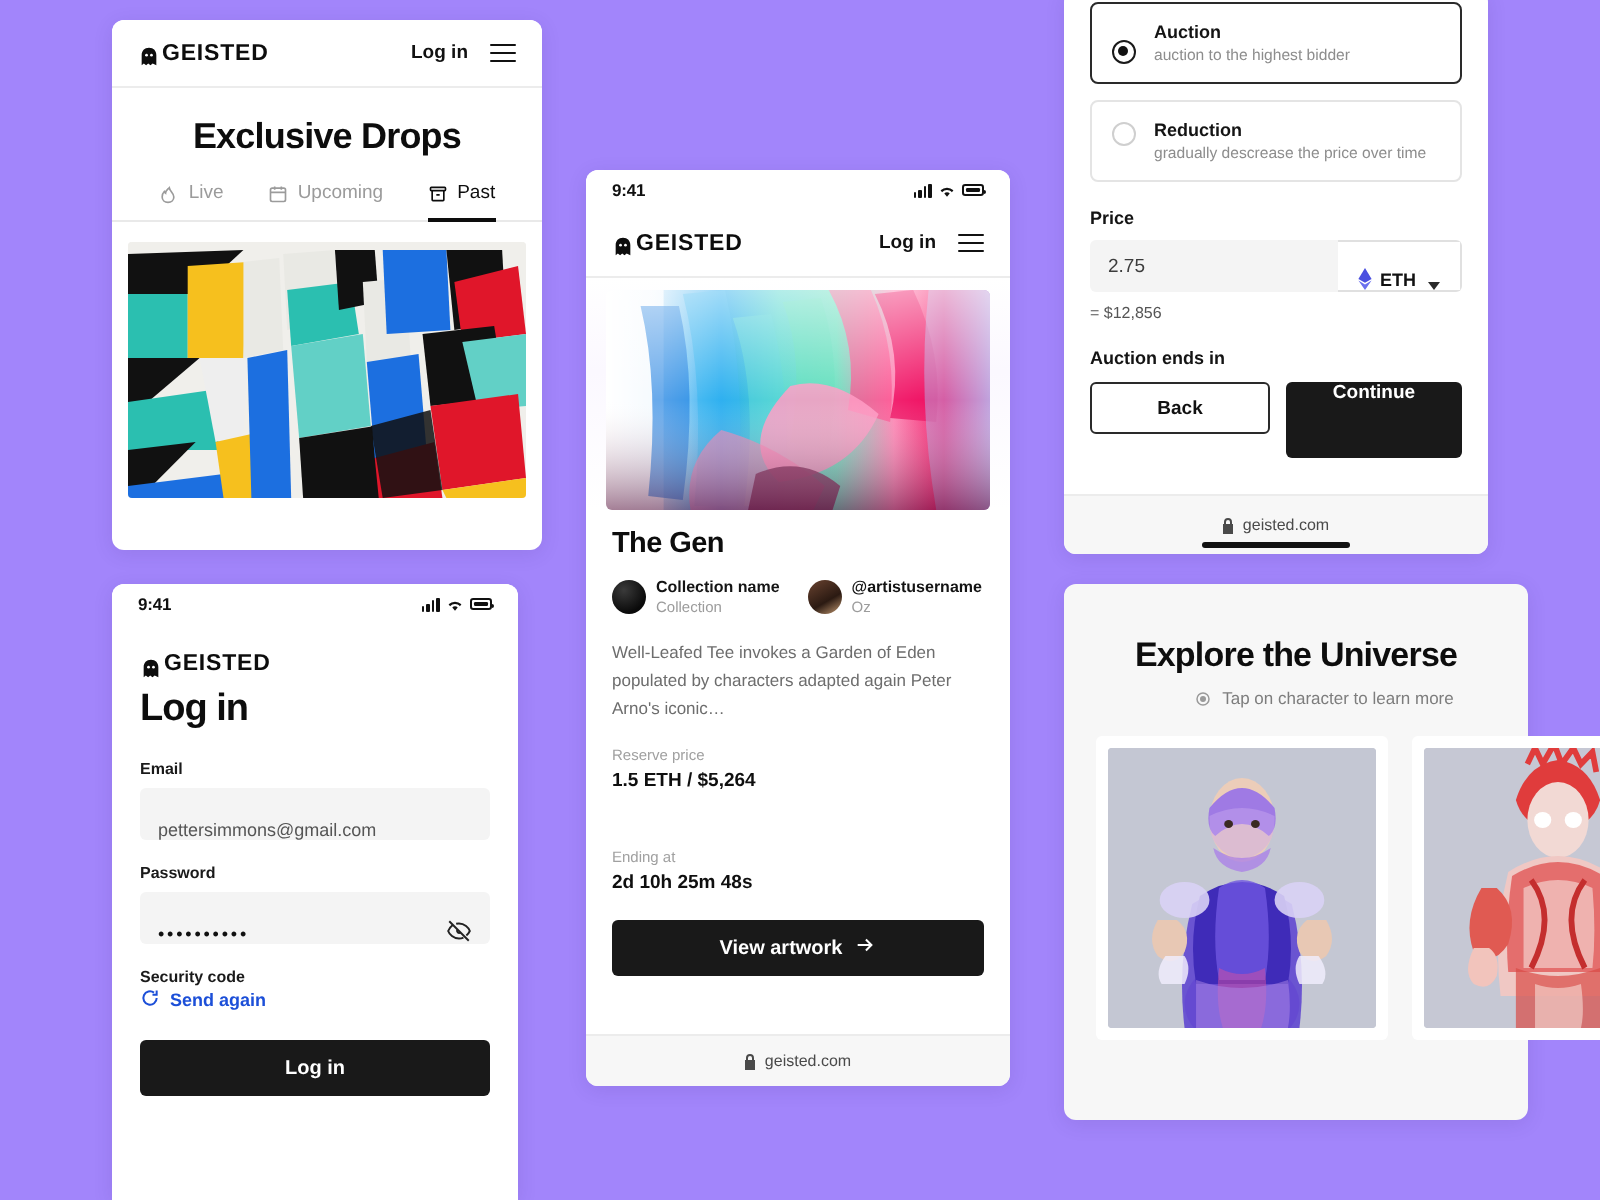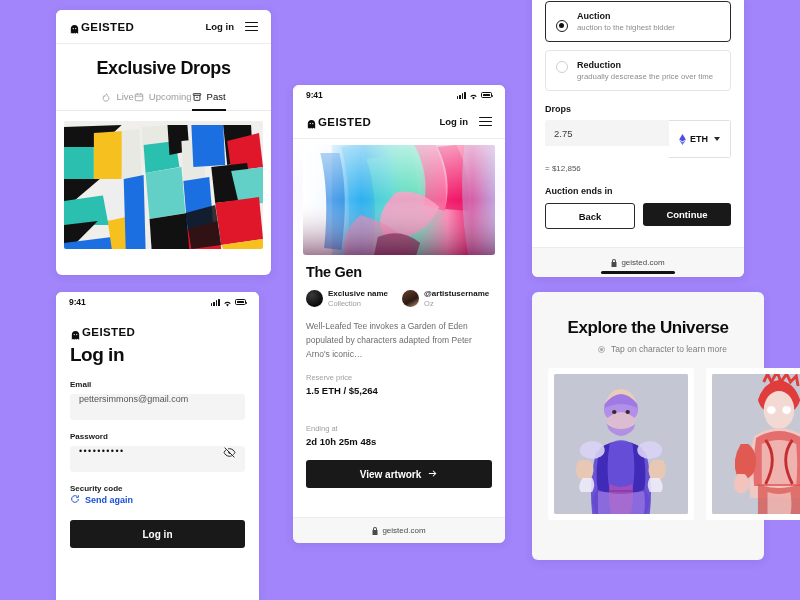--- a/index.html
+++ b/index.html
@@ -55,21 +55,21 @@
   .burger { display: flex; flex-direction: column; gap: 2.5px; width: 13px; }
   .burger span { display:block; height: 1.6px; background: #111; border-radius: 1px; }
   .burger span:nth-child(2){ width: 13px; }
 
   
   #card-drops { left: 56px; top: 10px; width: 215px; height: 265px; }
   .page-title {
     text-align: center; font-size: 18px; font-weight: 700; color: #0d0d0d;
     padding: 14px 0 12px; letter-spacing: -.4px;
   }
-  .tabs { display: flex; justify-content: center; padding: 0 14px; }
+  .tabs { display: flex; justify-content: center; gap: 22px; padding: 0 14px; }
   .tab {
     display: flex; align-items: center; gap: 5px;
     padding-bottom: 7px; font-size: 9.5px; color: #9b9b9b; font-weight: 500;
     border-bottom: 2px solid transparent;
   }
   .tab.active { color: #0d0d0d; font-weight: 400; border-bottom-color: #0d0d0d; }
   .tab svg { display:block; }
   .tabs-rule { height: 1px; background: #e9e9e9; margin: -1px 0 0; }
   .art-wrap { padding: 10px 8px 10px; background: #fff; }
   .art1 {
@@ -78,21 +78,21 @@
   }
 
   
   #card-login { left: 56px; top: 292px; width: 203px; height: 308px; border-radius: 6px 6px 0 0;}
   .login-body { padding: 10px 14px 0; }
   .login-logo { margin: 4px 0 6px; }
   .login-h1 { font-size: 19px; font-weight: 700; color: #0d0d0d; letter-spacing: -.5px; margin-bottom: 14px; }
   .field-label { font-size: 8px; font-weight: 700; color: #1a1a1a; margin-bottom: 5px; }
   .field {
     height: 26px; background: #f4f4f4; border-radius: 3px;
-    display: flex; align-items: flex-start; padding: 0 9px; margin-bottom: 12px;
+    display: flex; align-items: flex-end; padding: 0 9px; margin-bottom: 12px;
     font-size: 9px; color: #555;
   }
   .field .val { flex: 1; }
   .field .val.placeholder { color: #b4b4b4; }
   .dots { letter-spacing: 1.4px; font-size: 9px; color: #111; }
   .eye { width: 13px; height: 13px; flex: none; }
   .send-again {
     display: flex; align-items: center; gap: 5px;
     font-size: 9px; font-weight: 700; color: #1c4fd8; margin: -4px 0 14px; text-align: center;
   }
@@ -152,36 +152,36 @@
   .radio-title { font-size: 9px; font-weight: 700; color: #141414; margin-bottom: 2px; }
   .radio-sub { font-size: 7.8px; color: #8d8d8d; }
   .section-label { font-size: 9px; font-weight: 700; color: #141414; margin: 13px 0 6px; }
   .price-row { display: flex; gap: 0; border-radius: 3px; overflow: hidden; }
   .price-input {
     flex: 1; height: 26px; background: #f4f4f4;
     display: flex; align-items: center; padding: 0 9px;
     font-size: 9.5px; color: #3c3c3c;
   }
   .price-unit {
-    width: 62px; height: 38px; background: #fff; border: 1px solid #e0e0e0; border-left: none;
-    display: flex; align-items: center; justify-content: center; gap: 4px;
+    width: 62px; height: 26px; background: #fff; border: 1px solid #e0e0e0; border-left: none;
+    display: flex; align-items: flex-end; justify-content: center; gap: 4px;
     font-size: 9px; font-weight: 700; color: #111;
   }
   .eth-glyph { width: 7px; height: 11px; }
   .caret { width: 0; height: 0; border-left: 3.2px solid transparent; border-right: 3.2px solid transparent; border-top: 4px solid #2a2a2a; margin-left: 2px;}
   .usd { font-size: 8px; color: #555; margin-top: 6px; }
   .auc-btns { display: flex; gap: 8px; margin-top: 7px; }
   .btn-outline {
     flex: 1; height: 26px; border: 1px solid #2a2a2a; border-radius: 3px; background: #fff;
     display: flex; align-items: center; justify-content: center;
     font-size: 9.5px; font-weight: 600; color: #111;
   }
   .btn-solid {
-    flex: 1; height: 23px; border-radius: 3px; background: #191919; color: #fff;
-    display: flex; align-items: center; justify-content: center;
+    flex: 1; height: 38px; border-radius: 3px; background: #191919; color: #fff;
+    display: flex; align-items: flex-start; justify-content: center;
     font-size: 9.5px; font-weight: 600;
   }
   .home-indicator {
     position: absolute; left: 50%; transform: translateX(-50%); bottom: 3px;
     width: 74px; height: 3.4px; border-radius: 2px; background: #111;
   }
 
   
   #card-universe { left: 532px; top: 292px; width: 232px; height: 268px; background: #f7f7f7; overflow: visible; }
   .uni-inner { padding: 26px 0 0; }
@@ -437,34 +437,34 @@
       </div>
     </div>
 
     <div class="gen-body">
       <div class="gen-title">The Gen</div>
 
       <div class="meta-row">
         <div class="meta">
           <span class="avatar collection"></span>
           <span>
-            <span class="meta-name" style="display:block">Exclusive name</span>
+            <span class="meta-name" style="display:block">Collection name</span>
             <span class="meta-sub" style="display:block">Collection</span>
           </span>
         </div>
         <div class="meta">
           <span class="avatar artist"></span>
           <span>
             <span class="meta-name" style="display:block">@artistusername</span>
             <span class="meta-sub" style="display:block">Oz</span>
           </span>
         </div>
       </div>
 
-      <div class="gen-desc">Well-Leafed Tee invokes a Garden of Eden populated by characters adapted from Peter Arno's iconic…</div>
+      <div class="gen-desc">Well-Leafed Tee invokes a Garden of Eden populated by characters adapted again Peter Arno's iconic…</div>
 
       <div class="stats">
         <div>
           <div class="stat-label">Reserve price</div>
           <div class="stat-value">1.5 ETH / $5,264</div>
         </div>
         <div>
           <div class="stat-label">Ending at</div>
           <div class="stat-value">2d 10h 25m 48s</div>
         </div>
@@ -504,21 +504,21 @@
       </div>
 
       <div class="radio-row">
         <span class="radio"></span>
         <span>
           <span class="radio-title" style="display:block">Reduction</span>
           <span class="radio-sub" style="display:block">gradually descrease the price over time</span>
         </span>
       </div>
 
-      <div class="section-label">Drops</div>
+      <div class="section-label">Price</div>
       <div class="price-row">
         <div class="price-input">
           <span>2.75</span>
         </div>
         <div class="price-unit">
           <span class="eth-glyph">
             <svg width="7" height="11" viewBox="0 0 12 20">
                 <path d="M6 0L0 10l6 3.5L12 10z" fill="#4a4fe0"></path>
                 <path d="M6 15l-6-3.6L6 20l6-8.6z" fill="#6b70ee"></path>
               </svg>

